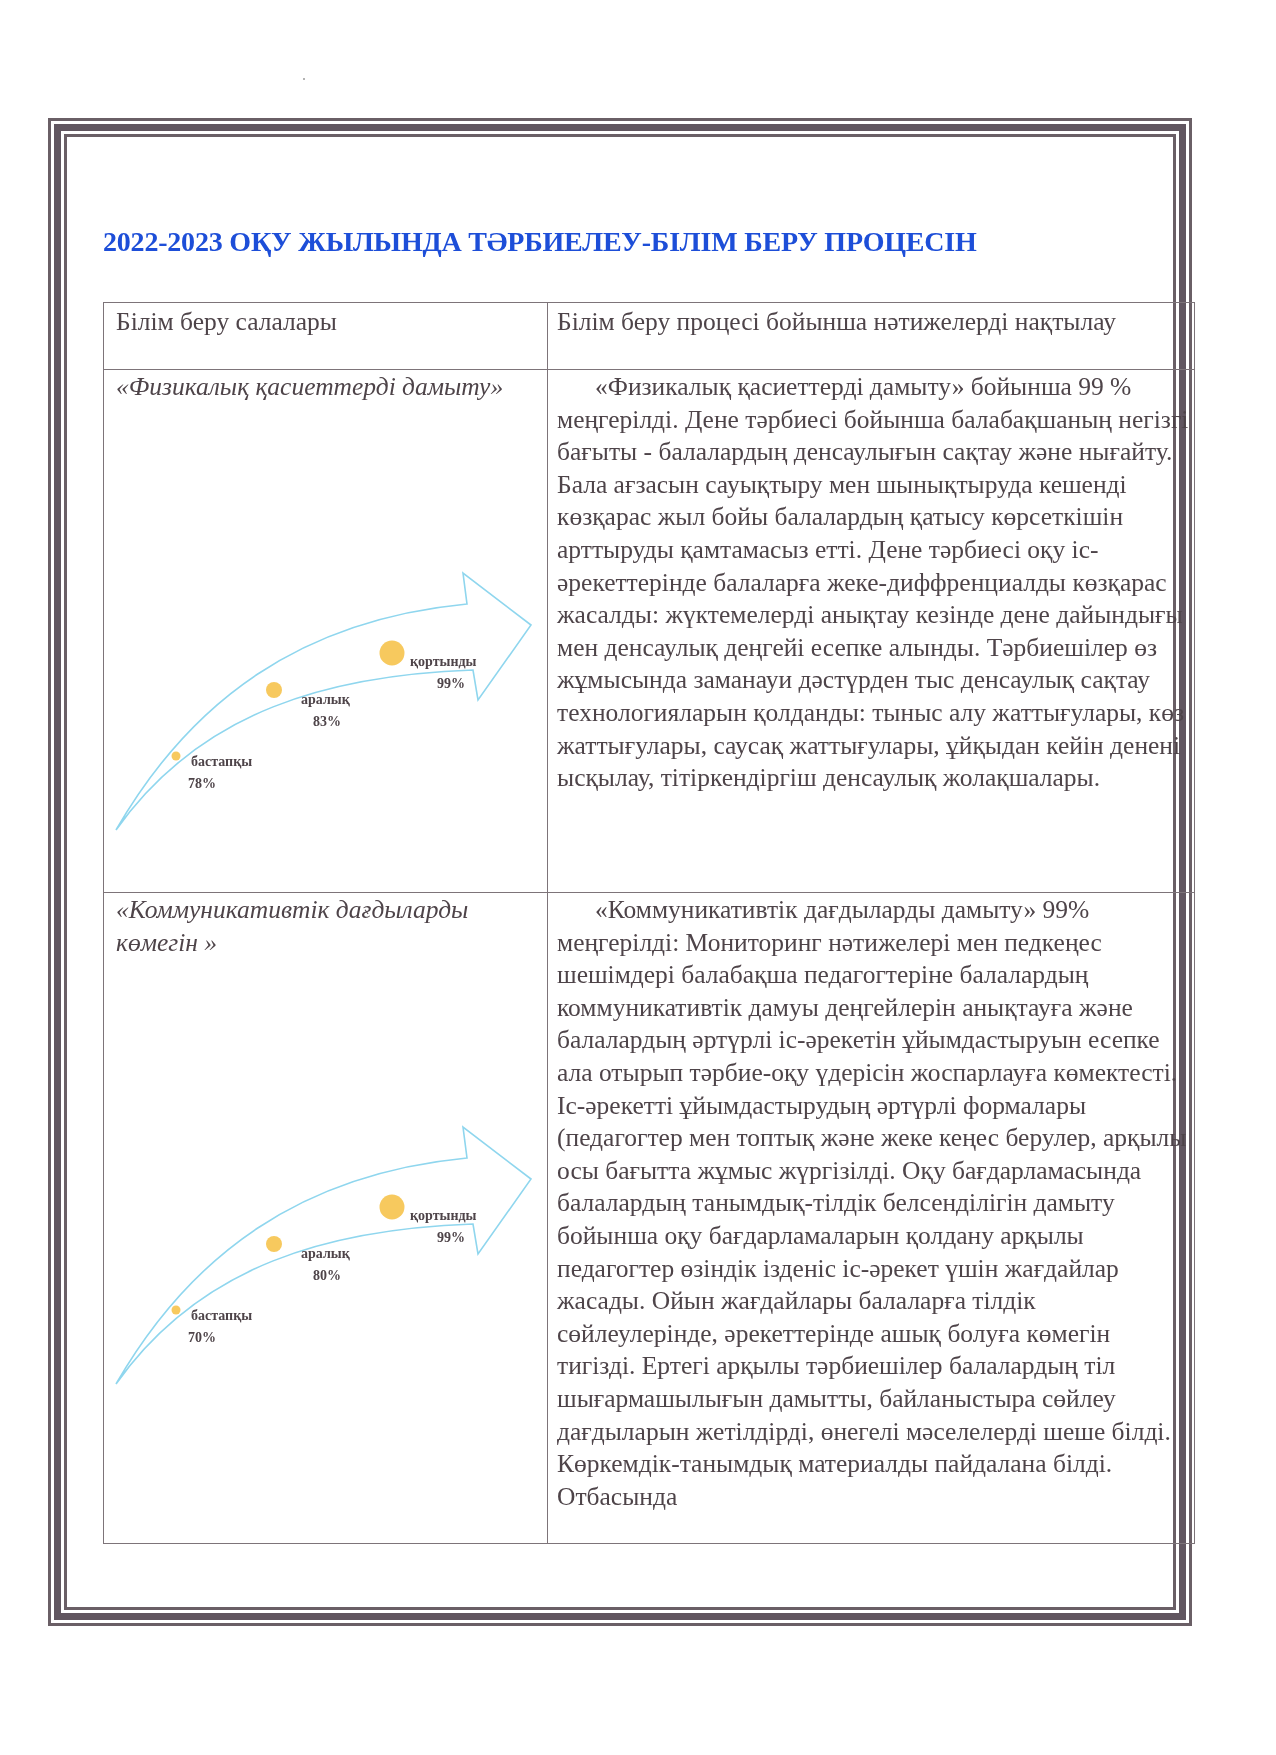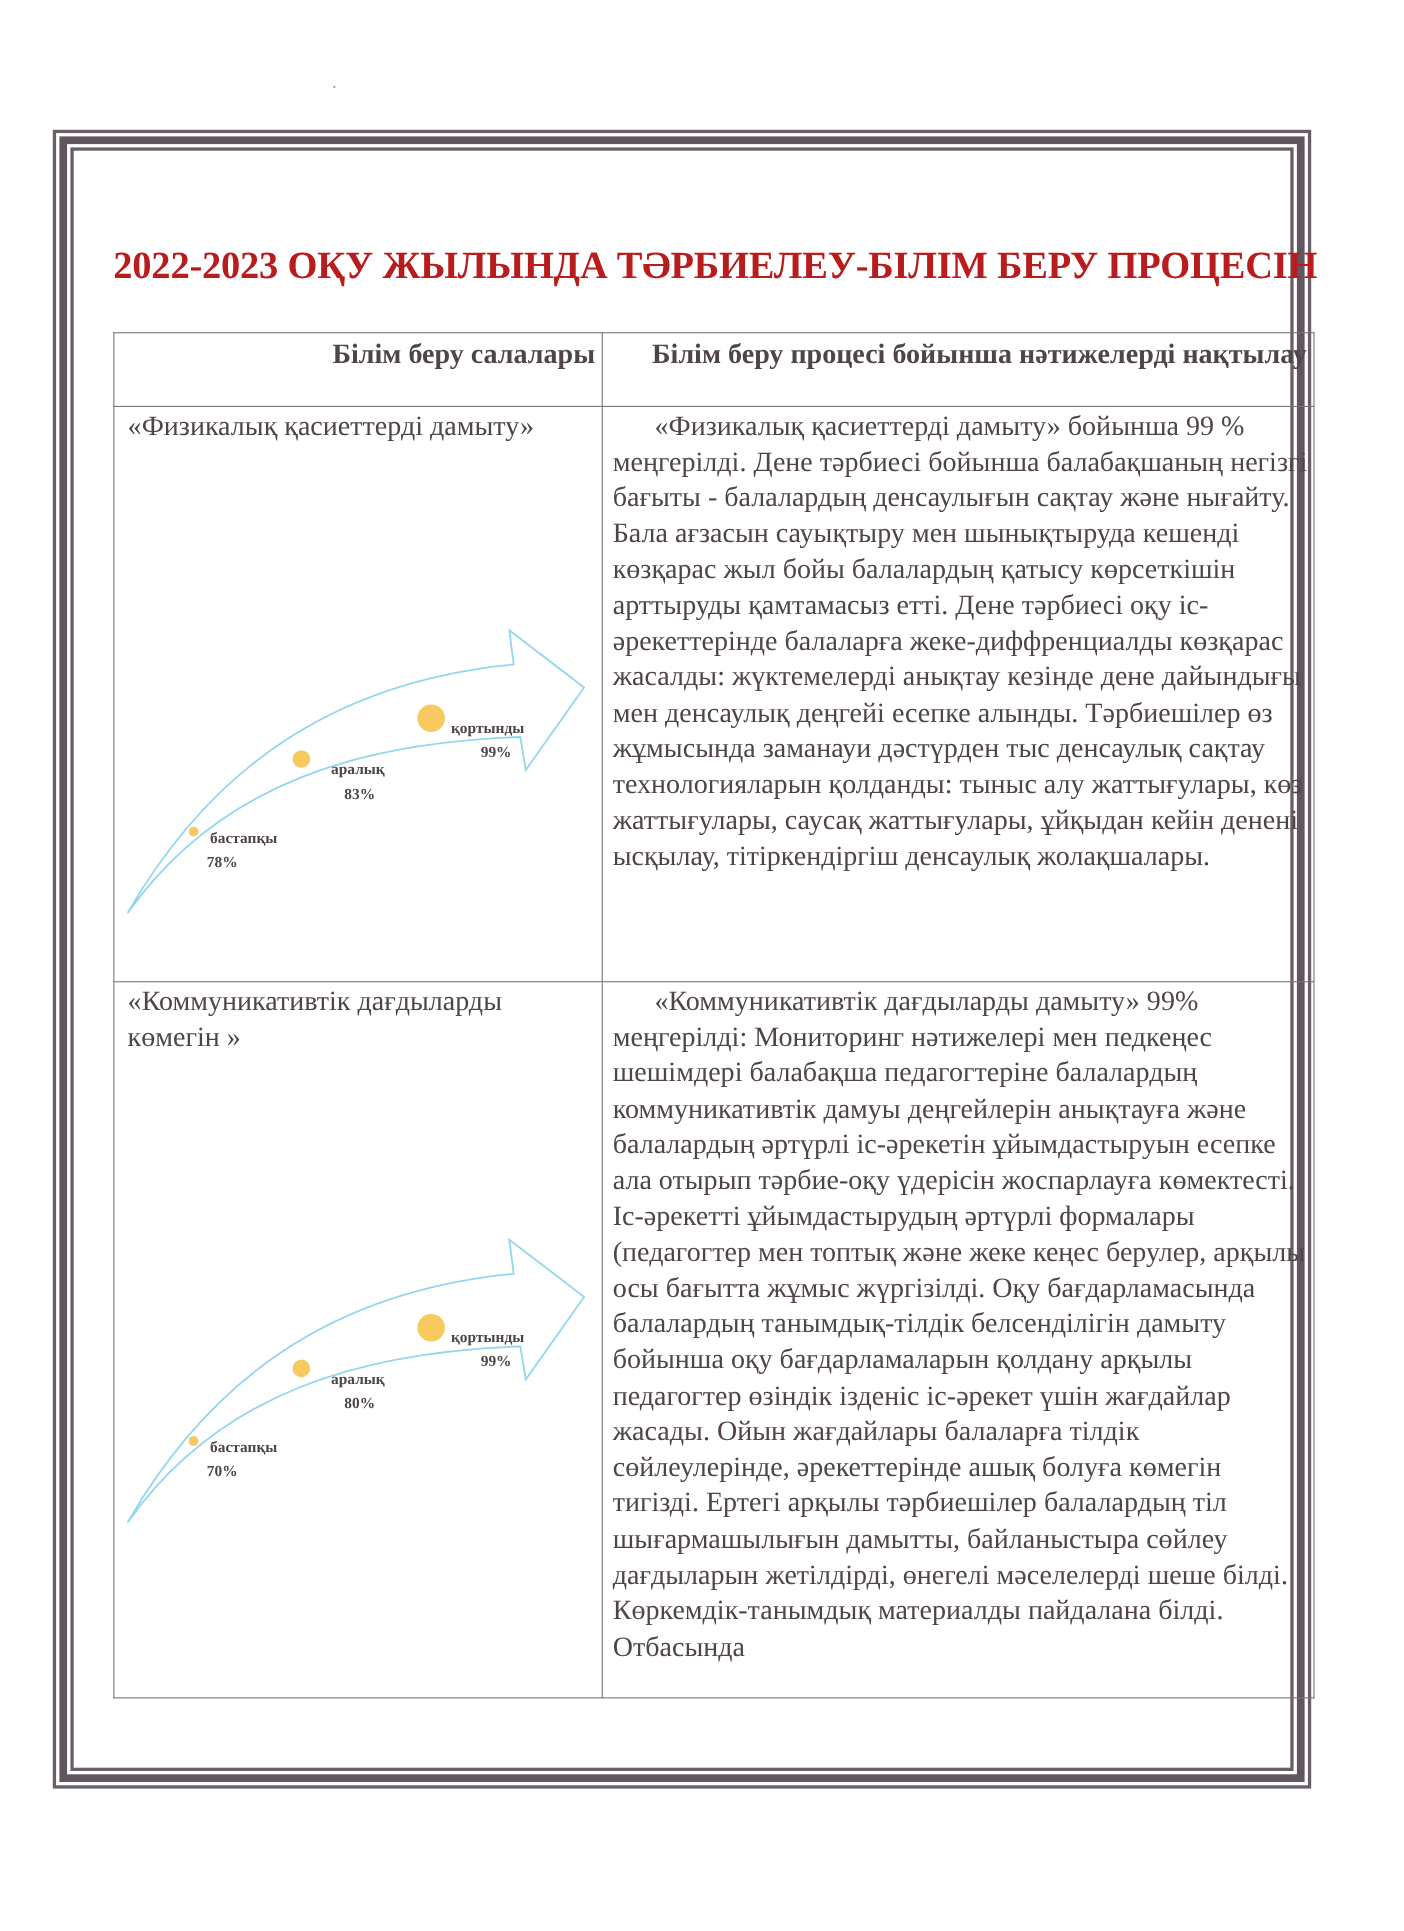--- a/index.html
+++ b/index.html
@@ -9,43 +9,43 @@
     font-family: "Liberation Serif", "DejaVu Serif", serif;
     color: #4a4146;
   }
   .frame { position: absolute; box-sizing: border-box; }
   .f1 { left: 48px; top: 118px; width: 1144px; height: 1508px; border: 3px solid #6a5f66; }
   .f2 { left: 54px; top: 124px; width: 1132px; height: 1496px; border: 7px solid #615660; }
   .f3 { left: 64px; top: 134px; width: 1112px; height: 1476px; border: 3px solid #6a5f66; }
 
   .title {
     position: absolute; left: 103px; width: 1090px; top: 227px;
-    text-align: left; font-weight: bold; font-size: 35px; line-height: 29px;
-    color: #b91c1c; letter-spacing: -0.2px;
+    text-align: left; font-weight: bold; font-size: 28px; line-height: 29px;
+    color: #1d4ed8; letter-spacing: -0.2px;
   }
   .title div { white-space: nowrap; }
 
   table.main {
     position: absolute; left: 103px; top: 302px; width: 1091px;
     border-collapse: collapse; table-layout: fixed;
   }
   table.main td, table.main th {
     border: 1.5px solid #7d7479; vertical-align: top; padding: 0;
     font-size: 25.5px; line-height: 32.6px; color: #4e4449;
   }
-  table.main th { font-weight: bold; text-align: right; }
+  table.main th { font-weight: normal; text-align: left; }
   col.c1 { width: 444px; }
   col.c2 { width: 647px; }
   tr.head th { height: 66px; }
   tr.head th .cell { padding: 3px 6px 0 12px; line-height: 31px; }
   tr.head th:last-child .cell { padding-left: 9px; }
   tr.r1 td { height: 522px; }
   tr.r2 td { height: 650px; }
   .left-cell { position: relative; }
-  .left-cell .label { padding: 1px 6px 0 12px; }
+  .left-cell .label { padding: 1px 6px 0 12px; font-style: italic; }
   .right-cell .text {
     padding: 1px 0 0 9px; text-indent: 38px; white-space: pre-line;
     overflow: hidden;
   }
   .diagram { position: absolute; left: -103px; top: 0; width: 560px; height: 700px; overflow: visible; pointer-events: none; }
   .diagram text { font-family: "Liberation Serif", "DejaVu Serif", serif; font-weight: bold; font-size: 14px; fill: #4e4449; }
   .speck { position: absolute; background: #9a9a9a; border-radius: 50%; }
 </style>
 </head>
 <body>

